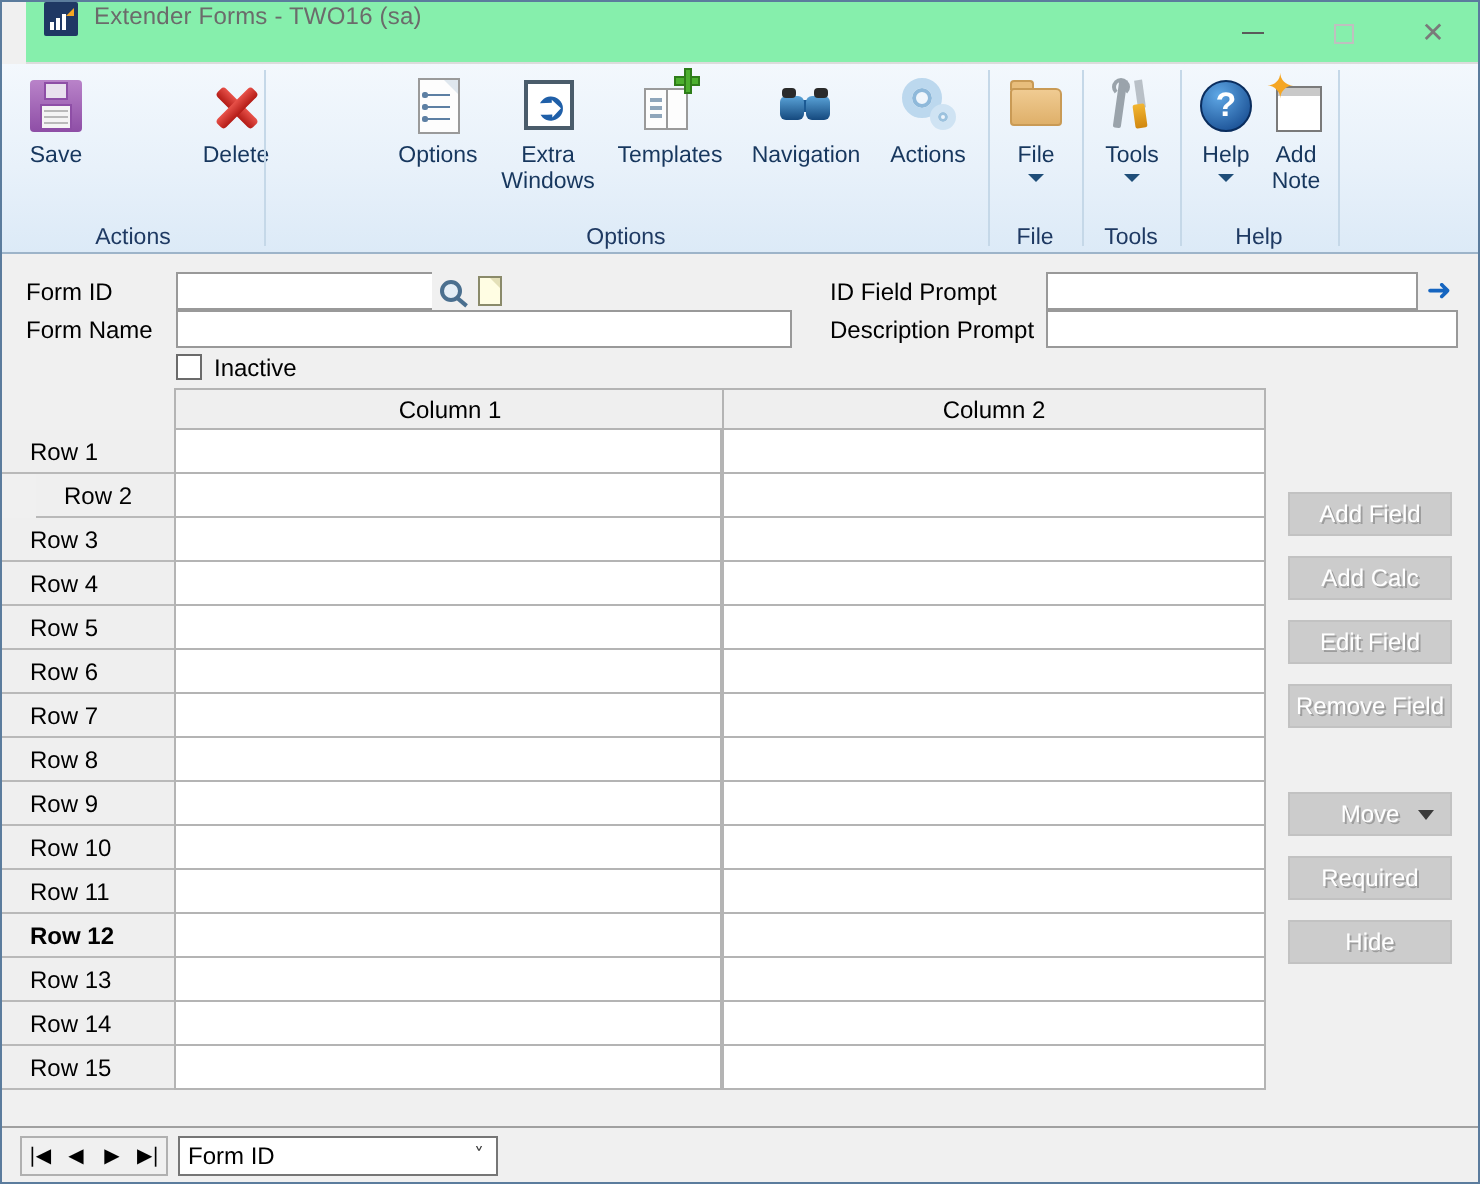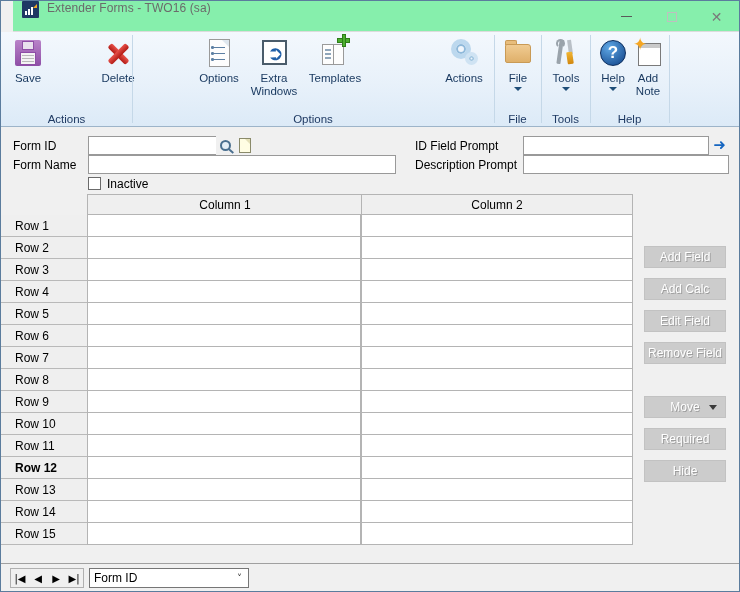--- a/index.html
+++ b/index.html
@@ -362,20 +362,32 @@
               <span class="bk">
                 <span class="ln" style="top:4px"></span>
                 <span class="ln" style="top:8px"></span>
                 <span class="ln" style="top:12px"></span>
               </span>
               <span class="pv"></span>
               <span class="ph"></span>
             </div>
           </span>
           <span class="lbl">Templates</span>
+        </div>
+        <div class="rbtn" style="left: 366px; width: 72px;">
+          <span class="ico">
+            <div class="ic ic-nav">
+              <span class="br"></span>
+              <span class="e e1"></span>
+              <span class="e e2"></span>
+              <span class="t t1"></span>
+              <span class="t t2"></span>
+            </div>
+          </span>
+          <span class="lbl">Navigation</span>
         </div>
         <div class="rbtn" style="left: 435px; width: 56px;">
           <span class="ico">
             <div class="ic ic-act">
               <span class="g1"></span>
               <span class="g2"></span>
             </div>
           </span>
           <span class="lbl">Actions</span>
         </div>
@@ -461,21 +473,21 @@
     <div class="chk" style="left:87px; top:49px;"></div>
     <div class="lbl-static" style="left:106px; top:49px;">Inactive</div>
 
     <div class="grid" style="left:0; top:66px; width:640px; height:410px;">
       <div class="col-head" style="left:86px; width:276px;">Column 1</div>
       <div class="col-head" style="left:360px; width:272px;">Column 2</div>
       <div id="grid-rows">
           <div class="rowlabel" style="top: 21px;">Row 1</div>
           <div class="cell" style="left: 86px; width: 274px; top: 21px;"></div>
           <div class="cell" style="left: 360px; width: 272px; top: 21px;"></div>
-          <div class="rowlabel" style="top: 43px;">Row 2</div>
+          <div class="rowlabel" style="top: 43px; margin-left: 17px;">Row 2</div>
           <div class="cell" style="left: 86px; width: 274px; top: 43px;"></div>
           <div class="cell" style="left: 360px; width: 272px; top: 43px;"></div>
           <div class="rowlabel" style="top: 65px;">Row 3</div>
           <div class="cell" style="left: 86px; width: 274px; top: 65px;"></div>
           <div class="cell" style="left: 360px; width: 272px; top: 65px;"></div>
           <div class="rowlabel" style="top: 87px;">Row 4</div>
           <div class="cell" style="left: 86px; width: 274px; top: 87px;"></div>
           <div class="cell" style="left: 360px; width: 272px; top: 87px;"></div>
           <div class="rowlabel" style="top: 109px;">Row 5</div>
           <div class="cell" style="left: 86px; width: 274px; top: 109px;"></div>

